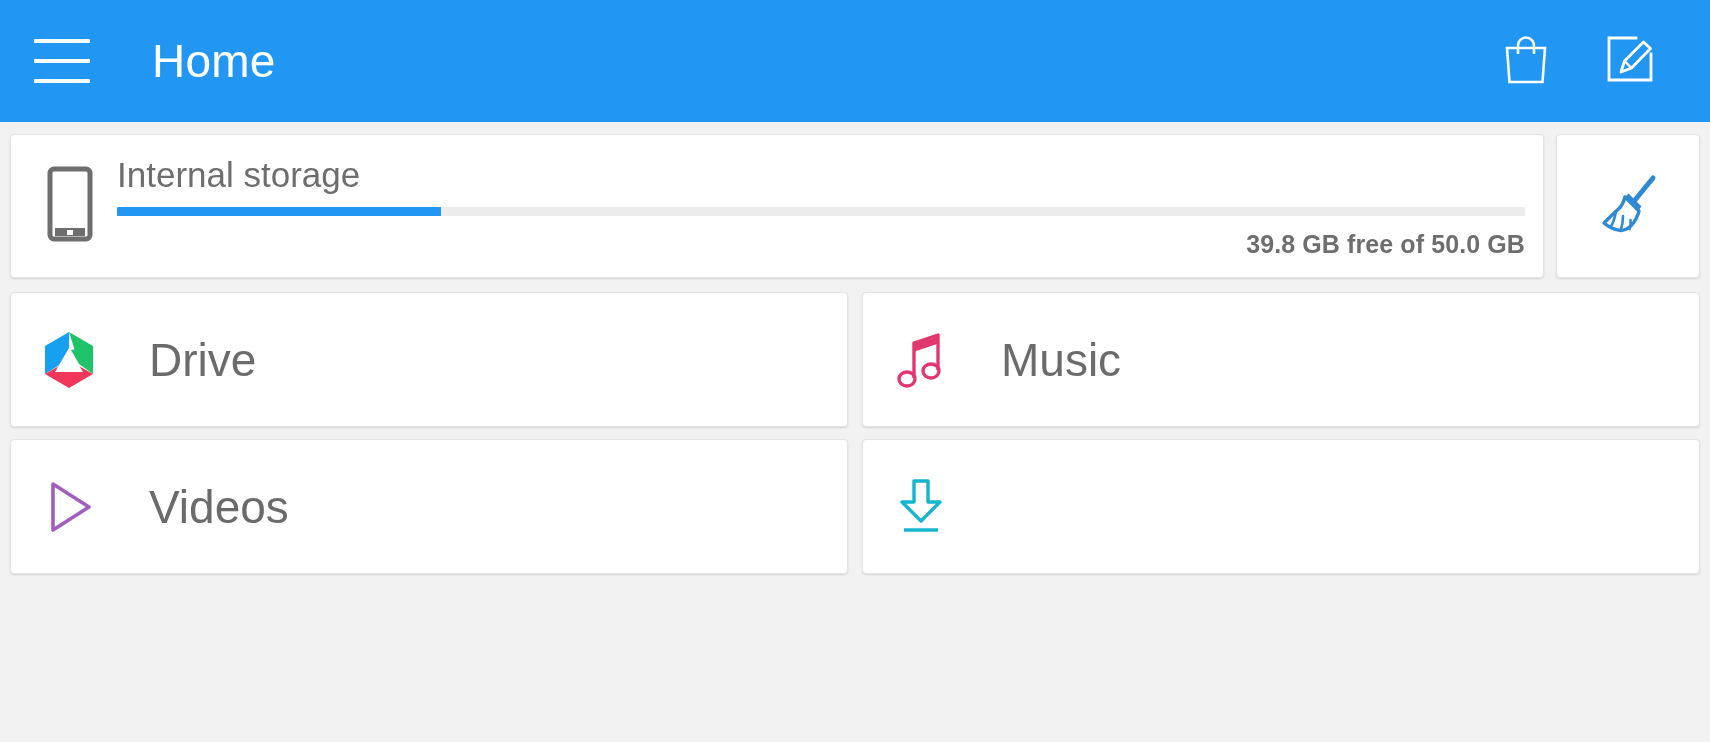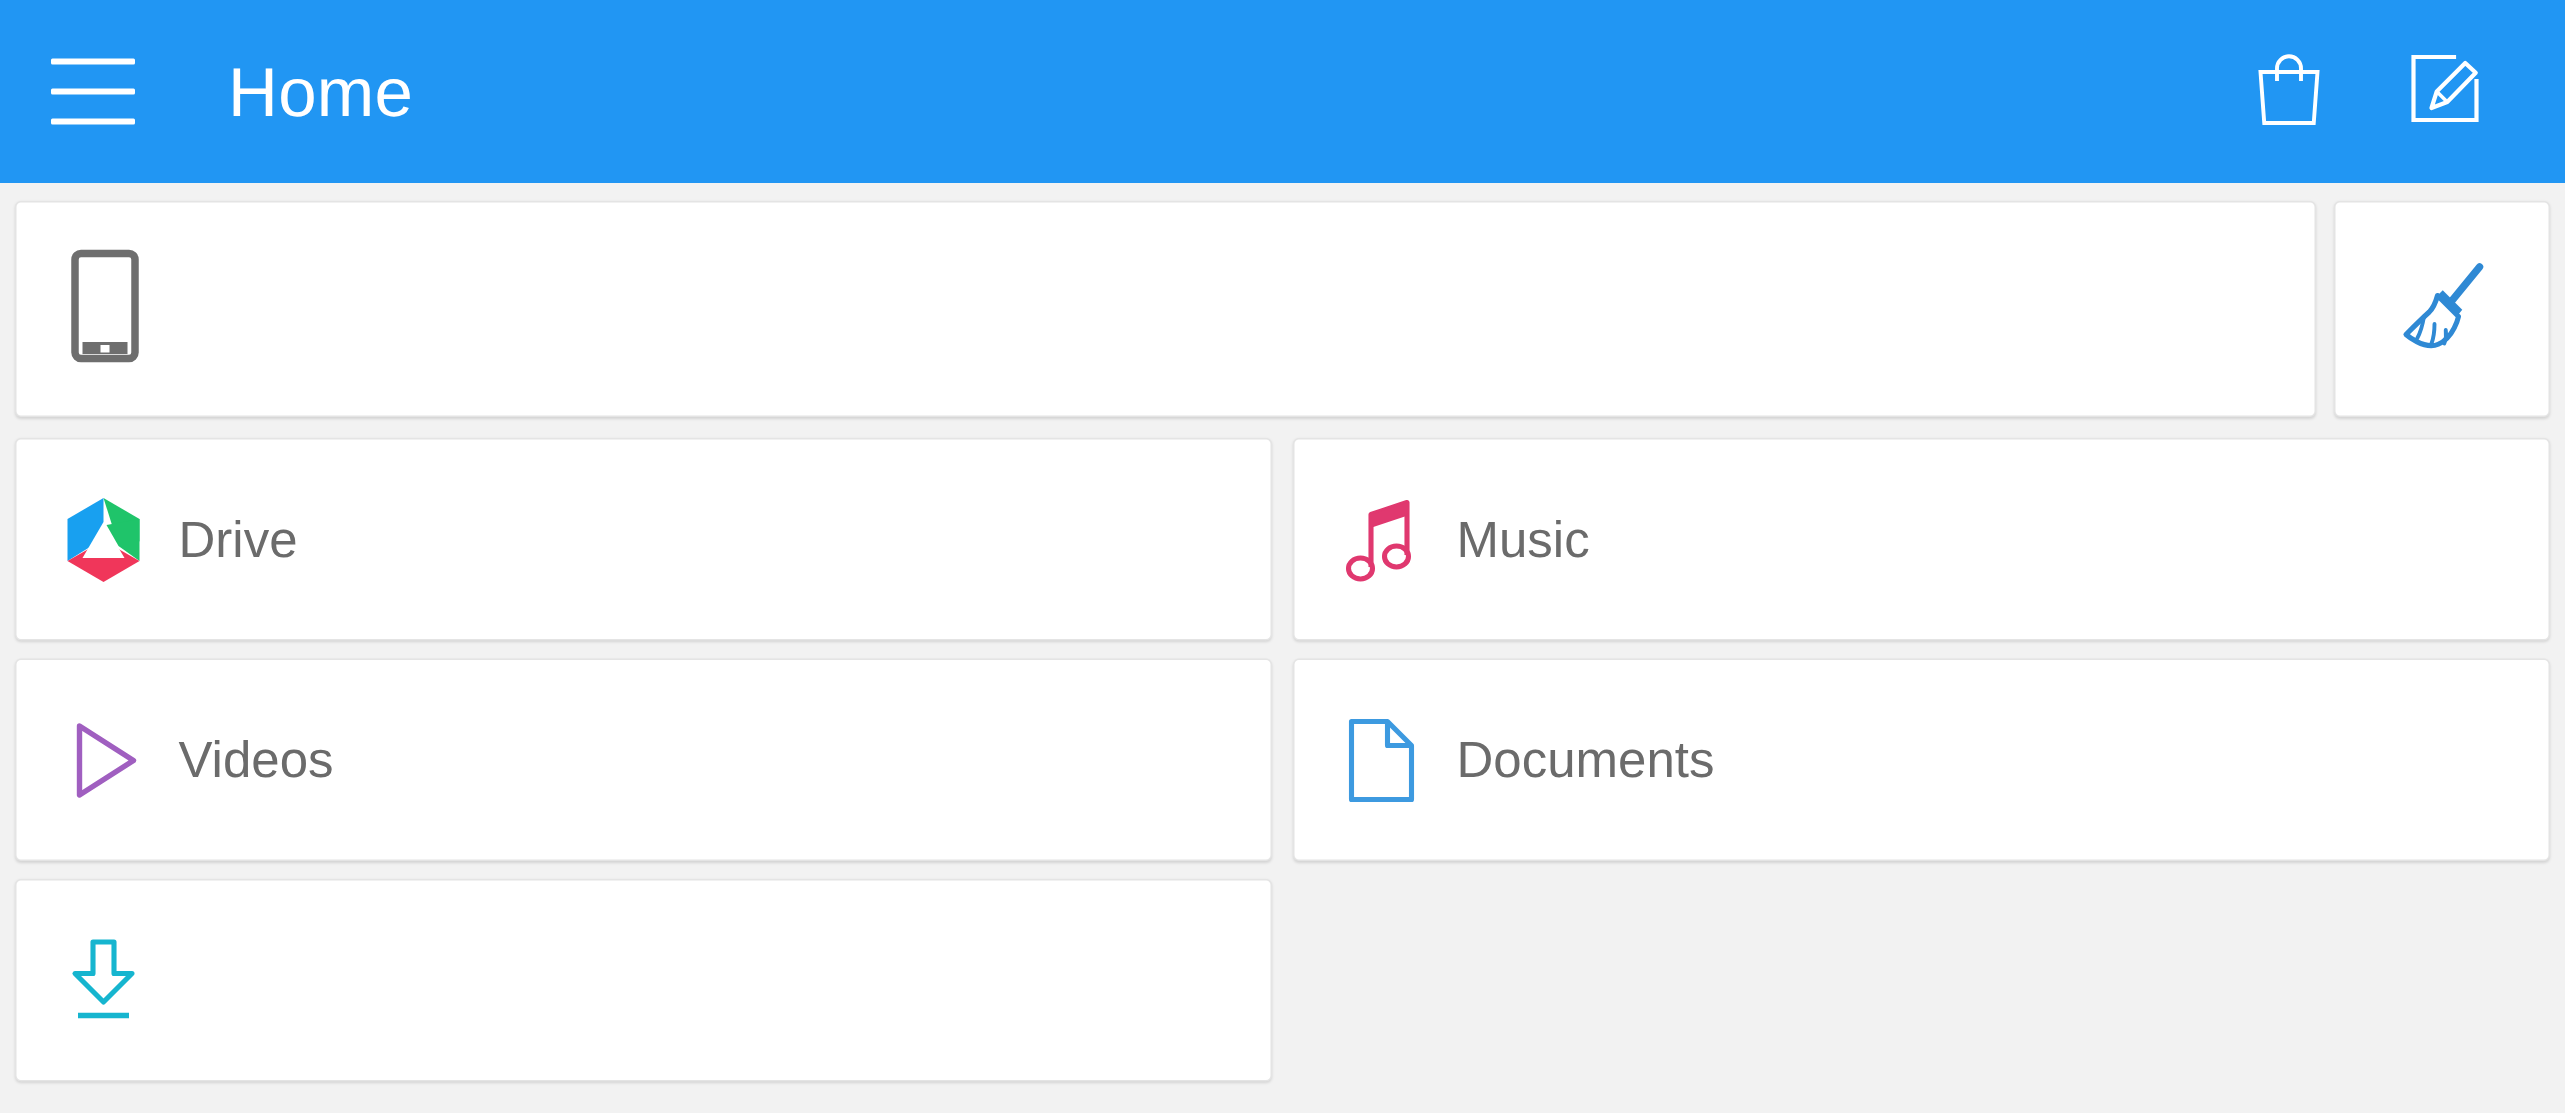--- a/index.html
+++ b/index.html
@@ -147,22 +147,22 @@
   }
   .shortcut-icon {
     width: 56px;
     height: 56px;
     display: flex;
     align-items: center;
     justify-content: center;
     flex: 0 0 auto;
   }
   .shortcut-label {
-    margin-left: 22px;
-    font-size: 34px;
+    margin-left: 52px;
+    font-size: 46px;
     color: #6b6b6b;
     font-weight: 400;
     line-height: 1;
   }
 </style>
 </head>
 <body>
 
 <div class="appbar">
 
@@ -204,20 +204,27 @@
 
     <div class="card storage-card">
       <span class="phone-icon">
         <svg width="46" height="76" viewBox="0 0 46 76" fill="none">
           <rect x="3" y="3" width="40" height="70" rx="4" stroke="#6e6e6e" stroke-width="5" fill="#ffffff"></rect>
           <rect x="8" y="62" width="30" height="8" fill="#6e6e6e"></rect>
           <rect x="20" y="64" width="6" height="5" fill="#ffffff"></rect>
         </svg>
       </span>
 
+      <div class="storage-body">
+        <div class="storage-title">Internal storage</div>
+        <div class="progress-track">
+          <div class="progress-fill" id="storage-fill" style="width: 23%; background: rgb(33, 150, 243);"></div>
+        </div>
+        <div class="storage-free">39.8 GB free of 50.0 GB</div>
+      </div>
     </div>
 
     <div class="card clean-card">
       <span>
         <svg width="72" height="72" viewBox="0 0 72 72" fill="none">
           <path d="M61 10 L43 32" stroke="#2f89d4" stroke-width="5" stroke-linecap="round"></path>
           <path d="M36.5 25.5 L49.5 38.5 L45.5 43.5 L31.5 30.5 Z" fill="#2f89d4"></path>
           <path d="M33 29 L47 43 C47 43 44 57 33.5 61.5 C24 65.5 12 55 12 55 C12 55 22.5 44.5 27.5 40 C31 36.5 33 29 33 29 Z" fill="#ffffff" stroke="#2f89d4" stroke-width="3.4" stroke-linejoin="round"></path>
           <path d="M24 43 C23 49 22 53 19.5 57.5" stroke="#2f89d4" stroke-width="2.6" stroke-linecap="round"></path>
           <path d="M31 48 C31 53 30.5 57 29 61" stroke="#2f89d4" stroke-width="2.6" stroke-linecap="round"></path>
@@ -260,29 +267,20 @@
 
     <div class="card shortcut">
       <span class="shortcut-icon">
         <svg width="52" height="56" viewBox="0 0 52 56" fill="none">
           <path d="M10 5 L46 28 L10 51 Z" stroke="#a05fc0" stroke-width="3.6" fill="none" stroke-linejoin="round"></path>
         </svg>
       </span>
       <span class="shortcut-label">Videos</span>
     </div>
 
-    <div class="card shortcut">
-      <span class="shortcut-icon">
-        <svg width="48" height="58" viewBox="0 0 48 58" fill="none">
-          <path d="M4 3 H28 L44 19 V55 H4 Z" stroke="#3d9ae0" stroke-width="3.4" fill="#ffffff" stroke-linejoin="round"></path>
-          <path d="M28 3 V19 H44" stroke="#3d9ae0" stroke-width="3.4" fill="none" stroke-linejoin="round"></path>
-        </svg>
-      </span>
-      <span class="shortcut-label">Documents</span>
-    </div>
 
     <div class="card shortcut">
       <span class="shortcut-icon">
         <svg width="52" height="58" viewBox="0 0 52 58" fill="none">
           <path d="M19 3 H33 V24 H45 L26 43 L7 24 H19 Z" stroke="#16b5cf" stroke-width="3.4" fill="none" stroke-linejoin="round"></path>
           <path d="M9 52 H43" stroke="#16b5cf" stroke-width="3.6" stroke-linecap="butt"></path>
         </svg>
       </span>
     </div>
 

